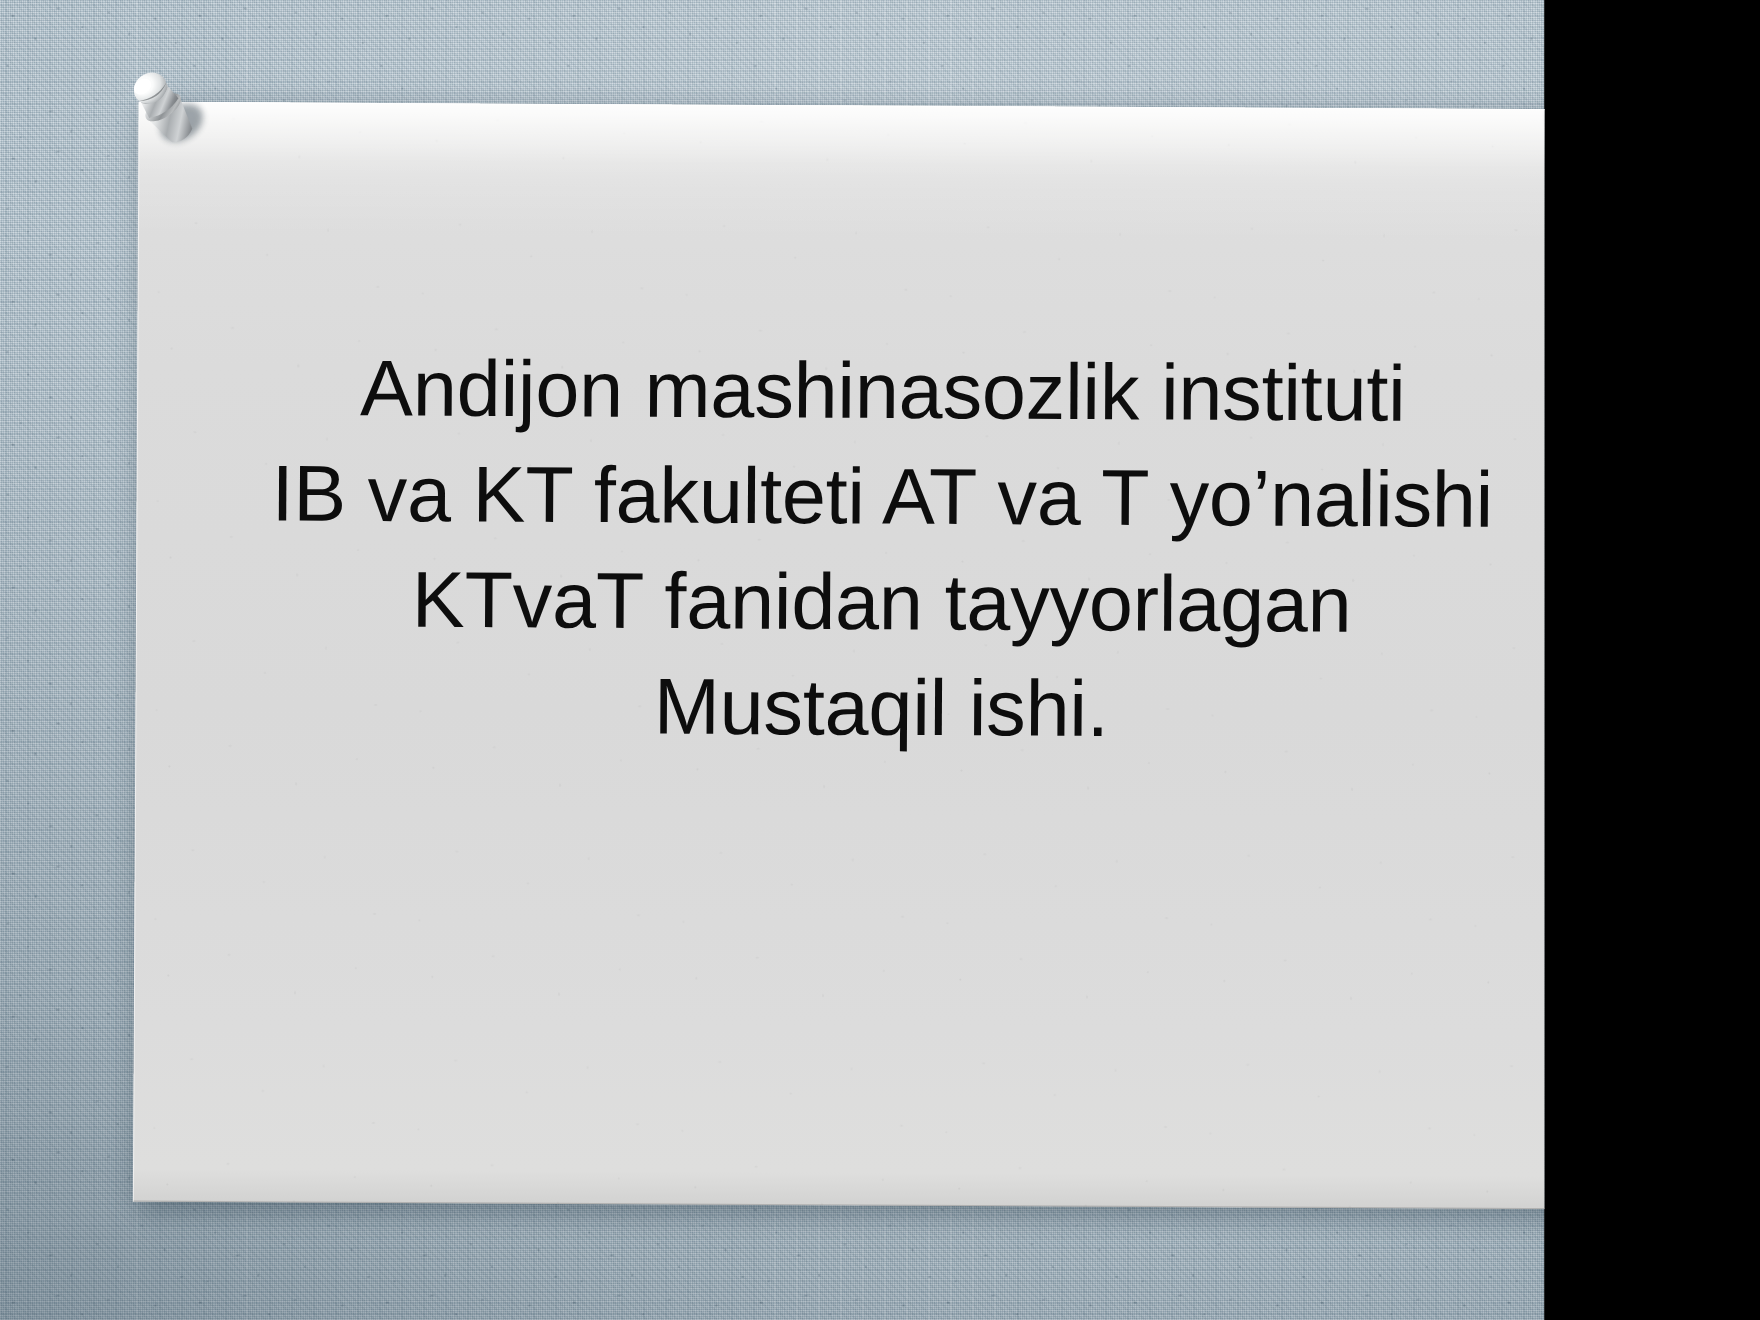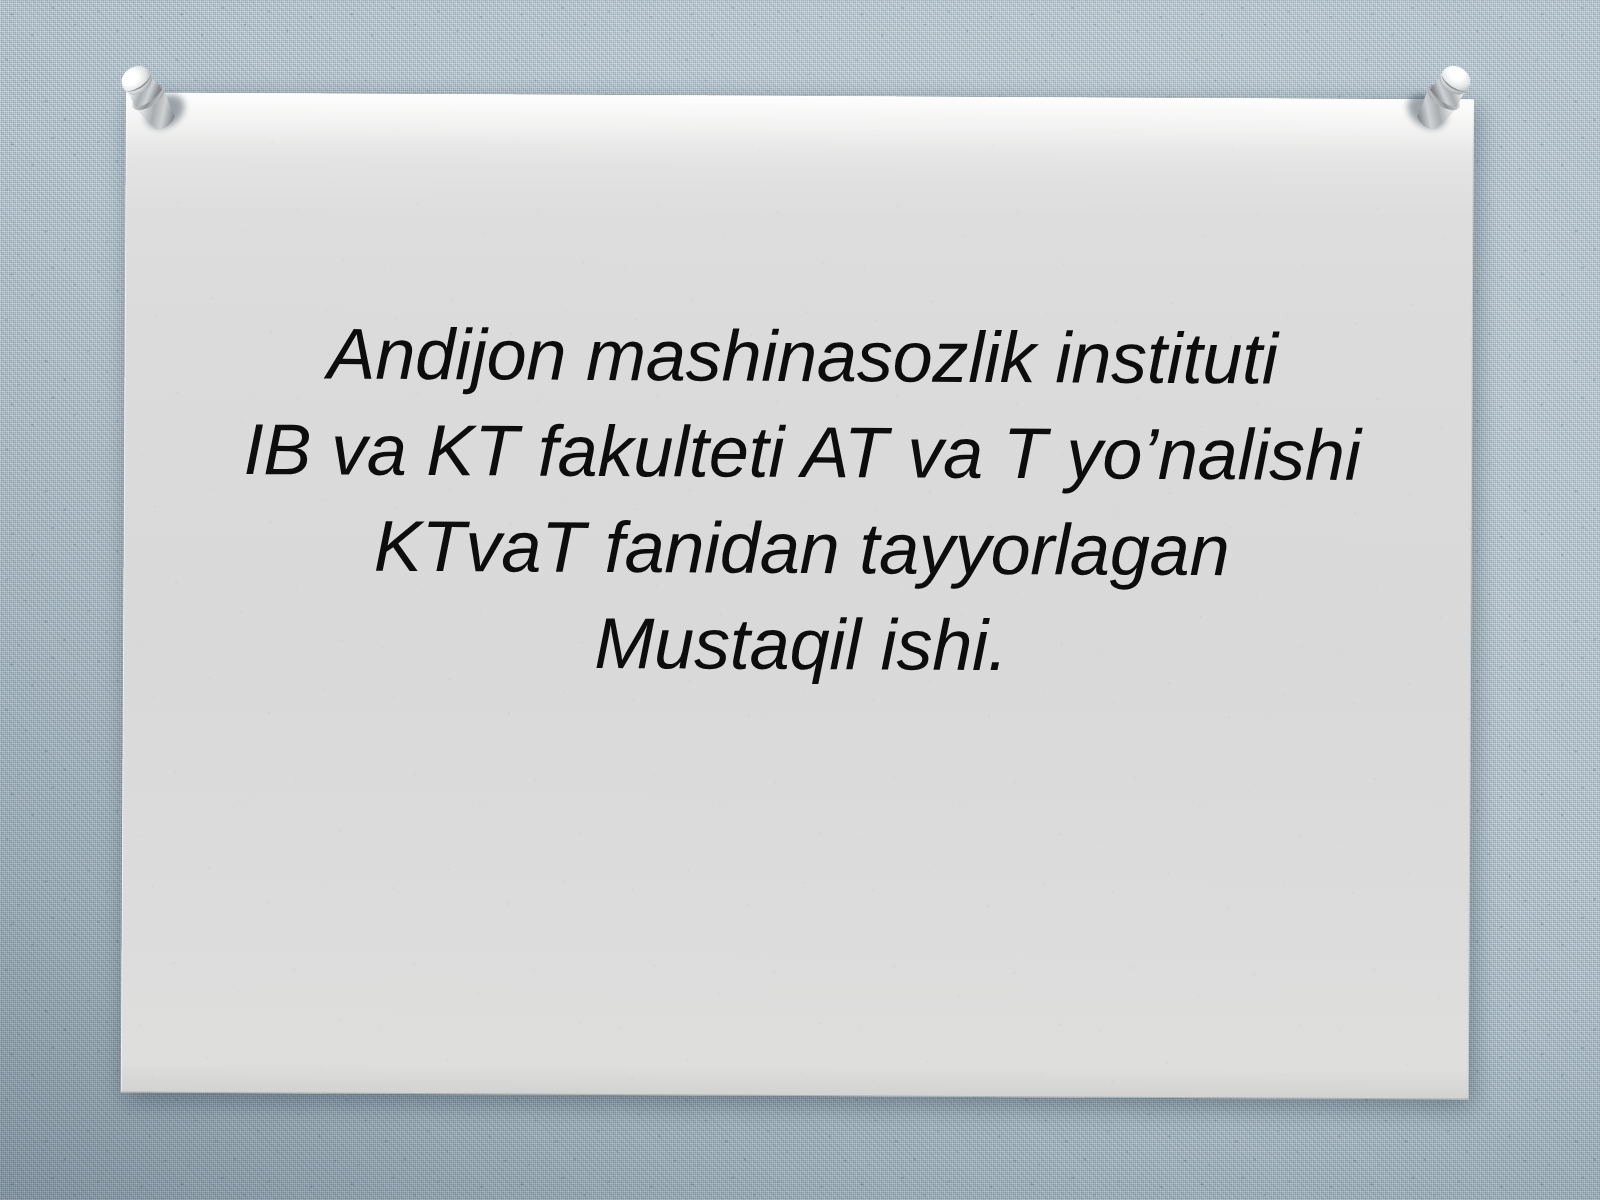--- a/index.html
+++ b/index.html
@@ -3,25 +3,24 @@
 <meta charset="utf-8">
 <style>
   html, body {
     margin: 0;
     padding: 0;
     background: #000;
   }
 
   #stage {
     position: relative;
-    width: 1600px;
+    width: 1404px;
     height: 1200px;
     overflow: hidden;
     font-family: "Liberation Sans", sans-serif;
-    font-style: italic;
   }
 
   
   .wall {
     position: absolute;
     inset: 0;
     background-color: #b4c4ce;
   }
 
   

